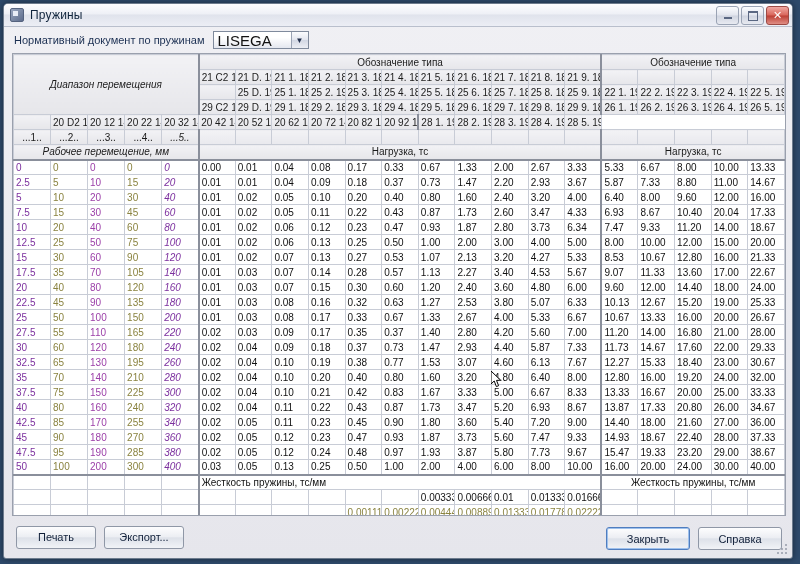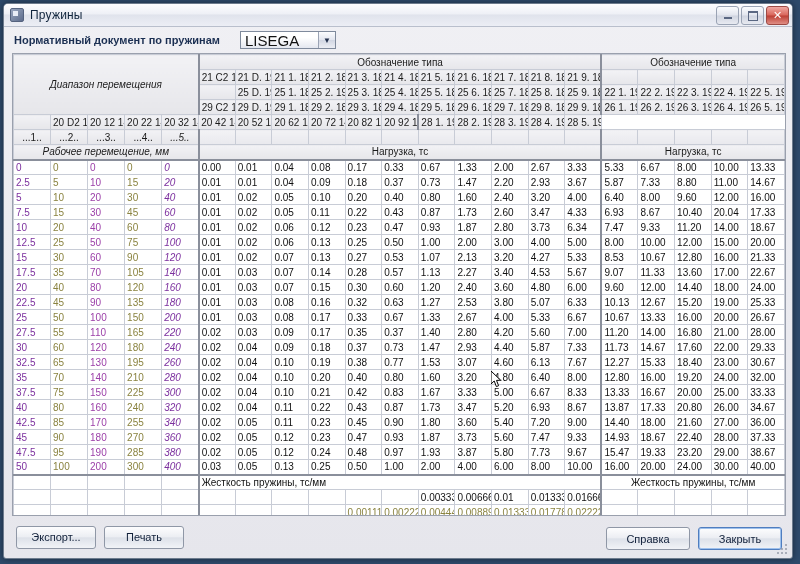--- a/index.html
+++ b/index.html
@@ -59,21 +59,21 @@
     font-size:10px;color:#41506b;line-height:1;
   }
   .win-btn.close .g{color:#fff;font-size:11px;font-weight:bold;}
   .min-bar{width:8px;height:2px;background:#5a6782;margin-top:5px;}
   .max-box{width:8px;height:7px;border:1px solid #5a6782;border-top-width:2px;}
 
   
   #topstrip{
     flex:0 0 26px;display:flex;align-items:center;padding:0 0 0 10px;
   }
-  #doc-label{color:#1b2f52;font-size:11px;margin-right:20px;white-space:nowrap;font-weight:bold;}
+  #doc-label{color:#1b2f52;font-size:11px;margin-right:8px;white-space:nowrap;}
   #doc-select{
     width:96px;height:18px;
     border:1px solid #7f8a9c;background:#fff;
     display:flex;align-items:center;position:relative;box-sizing:border-box;
   }
   #doc-select-value{
     flex:1;padding-left:4px;font-size:15px;color:#111;
     background:linear-gradient(180deg,#ffffff 0%,#ffffff 35%,#e4e7ef 100%);
     height:100%;display:flex;align-items:center;
   }
@@ -869,25 +869,25 @@
             <td class="stiff-b"></td>
           </tr>
         </tbody>
       </table>
     <svg id="cursor" viewBox="0 0 12 18">
       <polygon points="0,0 0,13 3.2,10 5.4,15.6 7.6,14.7 5.5,9.4 9.6,9.2" fill="#ffffff" stroke="#000000" stroke-width="1"></polygon>
     </svg>
   </div>
 
   <div id="footer">
+    <div class="btn">Печать</div>
     <div class="btn">Экспорт...</div>
-    <div class="btn">Печать</div>
     <div id="footer-right">
+      <div class="btn default">Закрыть</div>
       <div class="btn">Справка</div>
-      <div class="btn default">Закрыть</div>
     </div>
     <div id="resize-grip">
       <i style="left:8px;top:8px"></i>
         <i style="left:4px;top:8px"></i>
         <i style="left:8px;top:4px"></i>
       <i style="left:0px;top:8px"></i>
         <i style="left:4px;top:4px"></i>
         <i style="left:8px;top:0px"></i>
     </div>
   </div>

